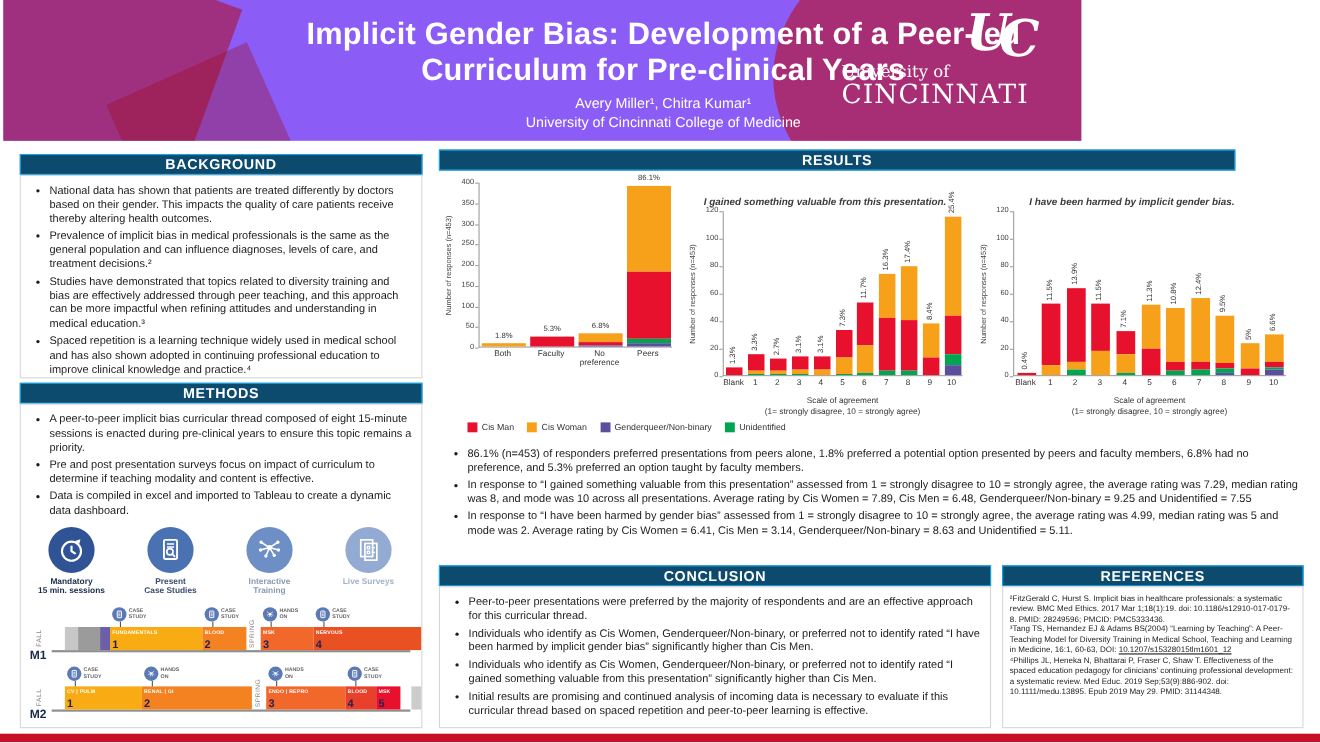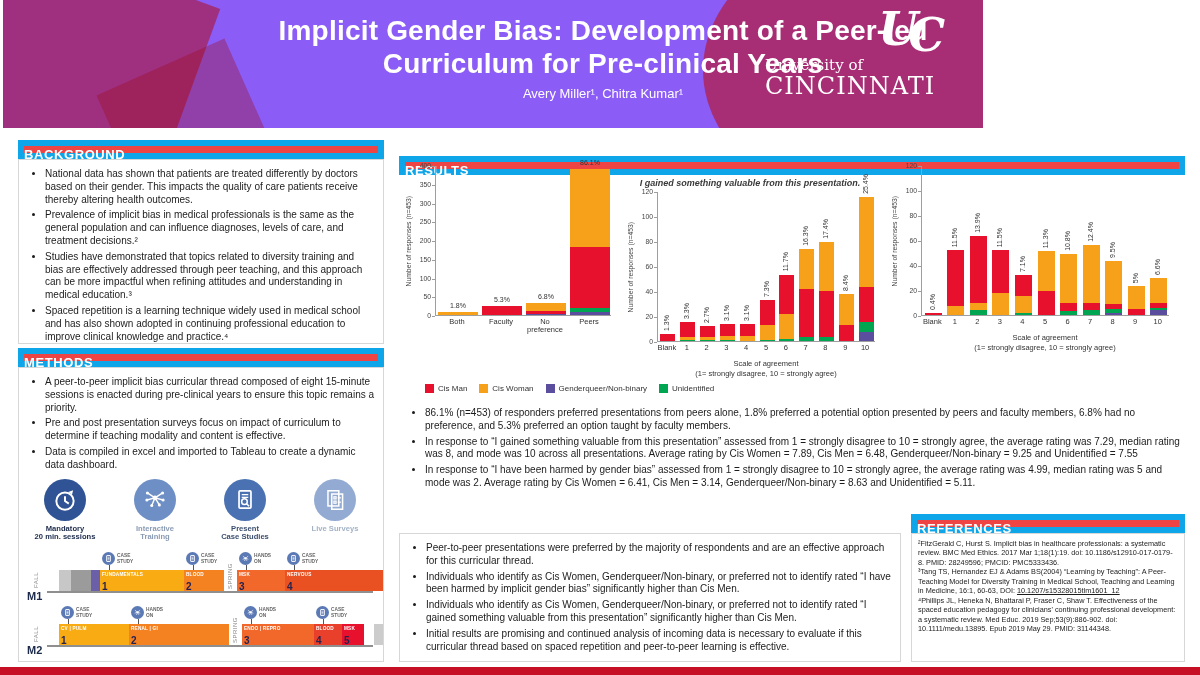--- a/index.html
+++ b/index.html
@@ -17,21 +17,21 @@
             font-size:28px; font-weight:bold; line-height:1.18; letter-spacing:.2px; }
   .hauthors { position:absolute; left:300px; top:86px; width:600px; text-align:center; color:#fff; font-size:13px; }
   .haffil  { position:absolute; left:300px; top:103px; width:600px; text-align:center; color:#fff; font-size:13px; }
   .logo { position:absolute; right:18px; top:8px; width:200px; height:110px; color:#fff; font-family:"DejaVu Serif", serif; }
   .uc-mono { position:absolute; right:30px; top:-6px; font-size:46px; font-weight:bold; font-style:italic; letter-spacing:-10px; }
   .uc-mono .c { position:relative; top:6px; }
   .uni-sm { position:absolute; left:0px; top:48px; font-size:15px; }
   .uni-lg { position:absolute; left:0px; top:64px; font-size:24px; letter-spacing:1px; }
 
   
-  .secbar { position:absolute; background:#ef4444; border:6px solid #0ea5e9; color:#fff; text-align:left;
+  .secbar { position:absolute; background:#0c4a6e; border:1px solid #0ea5e9; color:#fff; text-align:center;
             font-weight:bold; font-size:13px; letter-spacing:.6px; line-height:17px; height:19px; }
   .secbox { position:absolute; border:1px solid #d7d7d7; background:#fff; padding:5px 8px 0 6px; overflow:hidden; }
   ul.blist { margin:3px 0 0 0; padding-left:20px; }
   ul.blist li { font-size:10px; line-height:1.28; color:#1c1c1c; margin-bottom:3px; }
 
   
   .micons { display:flex; justify-content:space-between; padding:4px 8px 0 8px; }
   .micon { width:64px; text-align:center; }
   .mcirc { width:42px; height:42px; border-radius:50%; margin:0 auto; display:flex; align-items:center; justify-content:center; }
   .mlab { margin-top:4px; font-size:7.6px; font-weight:bold; white-space:pre-line; line-height:1.15; }
@@ -90,20 +90,21 @@
 <body>
 
 <div class="poster">
 
   <div class="header">
     <div class="hshape hs1"></div>
     <div class="hshape hs2"></div>
     <div class="hshape hs3"></div>
     <div class="htitle">Implicit Gender Bias: Development of a Peer-led Curriculum for Pre-clinical Years</div>
     <div class="hauthors">Avery Miller¹, Chitra Kumar¹</div>
+    <div class="haffil">University of Cincinnati College of Medicine</div>
     <div class="logo">
       <div class="uc-mono"><span>U</span><span class="c">C</span></div>
       <div class="uni-sm">University of</div>
       <div class="uni-lg">CINCINNATI</div>
     </div>
   </div>
 
   <div class="secbar" style="left:18px; top:140px; width:366px;">BACKGROUND</div>
   <div class="secbox" style="left:18px; top:159px; width:366px; height:185px;">
     <ul class="blist" id="background-list">
@@ -124,21 +125,33 @@
     <div class="micons" id="method-icons">
         <div class="micon">
           <div class="mcirc" style="background: rgb(47, 83, 148);">
             <svg width="26" height="26" viewBox="0 0 24 24">
               <circle cx="12" cy="13" r="8" stroke="#fff" stroke-width="1.8" fill="none"></circle>
               <path d="M12 8.5V13l3.5 2.3" stroke="#fff" stroke-width="1.8" fill="none"></path>
               <path d="M15 4.5l4.5-1.5-1 4" fill="#fff"></path>
             </svg>
           </div>
           <div class="mlab" style="color: rgb(27, 42, 74);">Mandatory
-20 min. sessions</div>
+15 min. sessions</div>
+        </div>
+        <div class="micon">
+          <div class="mcirc" style="background: rgb(74, 114, 178);">
+            <svg width="26" height="26" viewBox="0 0 24 24">
+              <rect x="6.5" y="3.5" width="11" height="16" rx="1" stroke="#fff" stroke-width="1.6" fill="none"></rect>
+              <path d="M9 7h6M9 9.5h6" stroke="#fff" stroke-width="1.2"></path>
+              <circle cx="11.5" cy="13.5" r="2.6" stroke="#fff" stroke-width="1.4" fill="none"></circle>
+              <path d="M13.5 15.5l2.3 2.3" stroke="#fff" stroke-width="1.4"></path>
+            </svg>
+          </div>
+          <div class="mlab" style="color: rgb(60, 79, 110);">Present
+Case Studies</div>
         </div>
         <div class="micon">
           <div class="mcirc" style="background: rgb(109, 143, 197);">
             <svg width="26" height="26" viewBox="0 0 24 24">
               <circle cx="12" cy="10" r="2.2" fill="#fff"></circle>
               <g stroke="#fff" stroke-width="1.3">
                 <path d="M12 10L5 5.5M12 10l7-4.5M12 10L4.5 12M12 10l7.5 2M12 10l-3 7M12 10l4 6.5"></path>
               </g>
               <g fill="#fff">
                 <circle cx="5" cy="5.5" r="1.4"></circle>
@@ -147,32 +160,20 @@
                 <circle cx="19.5" cy="12" r="1.4"></circle>
                 <circle cx="9" cy="17" r="1.4"></circle>
                 <circle cx="16" cy="16.5" r="1.4"></circle>
               </g>
             </svg>
           </div>
           <div class="mlab" style="color: rgb(138, 155, 180);">Interactive
 Training</div>
         </div>
         <div class="micon">
-          <div class="mcirc" style="background: rgb(74, 114, 178);">
-            <svg width="26" height="26" viewBox="0 0 24 24">
-              <rect x="6.5" y="3.5" width="11" height="16" rx="1" stroke="#fff" stroke-width="1.6" fill="none"></rect>
-              <path d="M9 7h6M9 9.5h6" stroke="#fff" stroke-width="1.2"></path>
-              <circle cx="11.5" cy="13.5" r="2.6" stroke="#fff" stroke-width="1.4" fill="none"></circle>
-              <path d="M13.5 15.5l2.3 2.3" stroke="#fff" stroke-width="1.4"></path>
-            </svg>
-          </div>
-          <div class="mlab" style="color: rgb(60, 79, 110);">Present
-Case Studies</div>
-        </div>
-        <div class="micon">
           <div class="mcirc" style="background: rgb(147, 171, 211);">
             <svg width="26" height="26" viewBox="0 0 24 24">
               <rect x="5.5" y="3.5" width="10" height="14" stroke="#fff" stroke-width="1.4" fill="none"></rect>
               <rect x="9" y="6.5" width="10" height="14" stroke="#fff" stroke-width="1.4" fill="none"></rect>
               <g stroke="#fff" stroke-width="1.1">
                 <rect x="11" y="9" width="2" height="2" fill="none"></rect>
                 <path d="M14.5 10h3"></path>
                 <rect x="11" y="13" width="2" height="2" fill="none"></rect>
                 <path d="M14.5 14h3"></path>
               </g>
@@ -332,21 +333,21 @@
             <div class="tblock" style="width: 22px; background: rgb(232, 17, 45);">
               <span class="blabel">MSK</span>
               <span class="bnum">5</span>
             </div>
             <div class="tblock" style="width: 38px; background: rgb(204, 204, 204); margin-left: 10px;"></div>
           </div>
         </div>
       </div>
   </div>
 
-  <div class="secbar" style="left:399px; top:156px; width:786px;">RESULTS</div>
+  <div class="secbar" style="left:399px; top:136px; width:724px;">RESULTS</div>
   <div style="position:absolute; left:399px; top:160px; width:786px; height:352px;">
     <div class="charts-row" id="charts-row">
         <div class="chart">
           <div class="plot-row">
             <div class="ylab">
               <span>Number of responses (n=453)</span>
             </div>
             <div class="yaxis" style="height: 150px;">
               <span class="tickl" style="top: 146px;">0</span>
               <span class="tickm" style="top: 150px;"></span>
@@ -499,20 +500,21 @@
             <span style="left: 168.455px;">8</span>
             <span style="left: 188.273px;">9</span>
             <span style="left: 208.091px;">10</span>
           </div>
           <div class="xaxis-title" style="margin-left: 32px; width: 218px;">
             <div>Scale of agreement</div>
             <div>(1= strongly disagree, 10 = strongly agree)</div>
           </div>
         </div>
         <div class="chart">
+          <div class="chart-title" style="width: 280px; white-space: pre-line;">I have been harmed by implicit gender bias.</div>
           <div class="plot-row">
             <div class="ylab">
               <span>Number of responses (n=453)</span>
             </div>
             <div class="yaxis" style="height: 150px;">
               <span class="tickl" style="top: 146px;">0</span>
               <span class="tickm" style="top: 150px;"></span>
               <span class="tickl" style="top: 121px;">20</span>
               <span class="tickm" style="top: 125px;"></span>
               <span class="tickl" style="top: 96px;">40</span>
@@ -628,20 +630,21 @@
           <span>Unidentified</span>
         </div>
       </div>
     <ul class="blist results-bullets" id="results-list">
         <li>86.1% (n=453) of responders preferred presentations from peers alone, 1.8% preferred a potential option presented by peers and faculty members, 6.8% had no preference, and 5.3% preferred an option taught by faculty members.</li>
         <li>In response to “I gained something valuable from this presentation” assessed from 1 = strongly disagree to 10 = strongly agree, the average rating was 7.29, median rating was 8, and mode was 10 across all presentations. Average rating by Cis Women = 7.89, Cis Men = 6.48, Genderqueer/Non-binary = 9.25 and Unidentified = 7.55</li>
         <li>In response to “I have been harmed by gender bias” assessed from 1 = strongly disagree to 10 = strongly agree, the average rating was 4.99, median rating was 5 and mode was 2. Average rating by Cis Women = 6.41, Cis Men = 3.14, Genderqueer/Non-binary = 8.63 and Unidentified = 5.11.</li>
       </ul>
   </div>
 
+  <div class="secbar" style="left:399px; top:514px; width:502px;">CONCLUSION</div>
   <div class="secbox" style="left:399px; top:533px; width:502px; height:129px;">
     <ul class="blist" id="conclusion-list">
         <li>Peer-to-peer presentations were preferred by the majority of respondents and are an effective approach for this curricular thread.</li>
         <li>Individuals who identify as Cis Women, Genderqueer/Non-binary, or preferred not to identify rated “I have been harmed by implicit gender bias” significantly higher than Cis Men.</li>
         <li>Individuals who identify as Cis Women, Genderqueer/Non-binary, or preferred not to identify rated “I gained something valuable from this presentation” significantly higher than Cis Men.</li>
         <li>Initial results are promising and continued analysis of incoming data is necessary to evaluate if this curricular thread based on spaced repetition and peer-to-peer learning is effective.</li>
       </ul>
   </div>
 
   <div class="secbar" style="left:911px; top:514px; width:274px;">REFERENCES</div>

